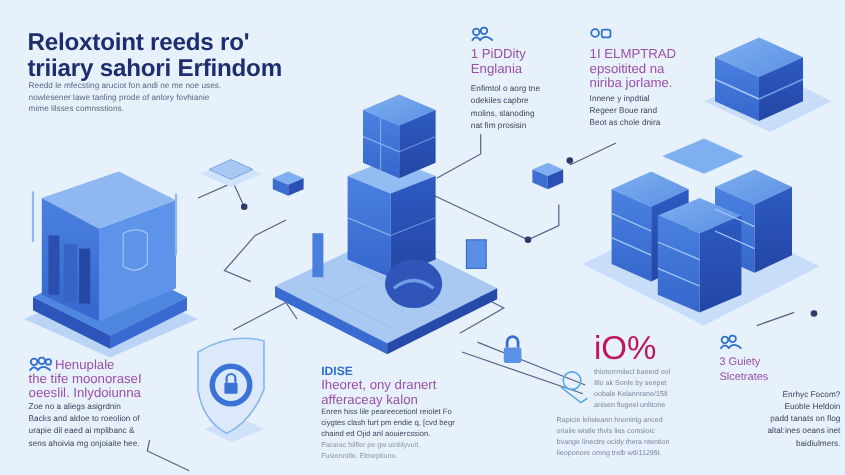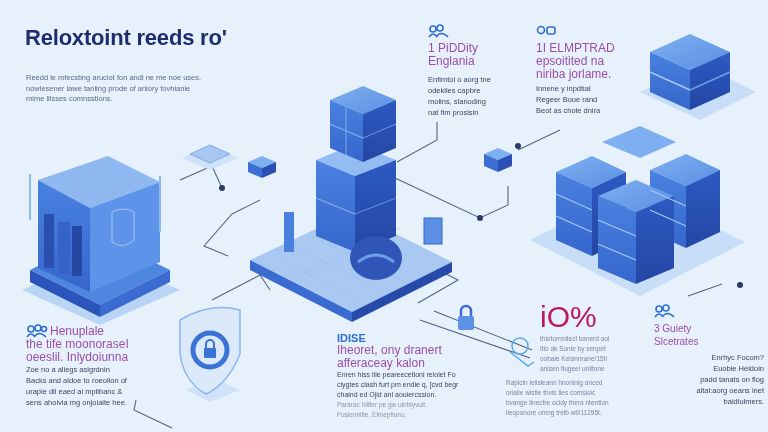--- a/index.html
+++ b/index.html
@@ -157,20 +157,21 @@
   </g>
 
   <g stroke="#5aa8e8" stroke-width="1.5" fill="none">
     <circle cx="520" cy="346" r="8"></circle>
     <path d="M510,352 l18,14 l6,-4"></path>
   </g>
 </svg>
 
 <div class="abs title">
   <div>Reloxtoint reeds ro'</div>
+  <div>triiary sahori Erfindom</div>
 </div>
 <div class="abs intro">
   <div>Reedd le mfecsting aruciot fon andi ne me noe uses.</div>
   <div>nowlesener lawe tanling prode of anlory fovhianie</div>
   <div>mime lilsses comnsstions.</div>
 </div>
 
 <div class="abs" style="left:428px;top:24px;width:90px;">
   <svg class="sec-icon" viewBox="0 0 22 14">
       <g fill="none" stroke="#2f6fd0" stroke-width="1.6">
@@ -227,21 +228,21 @@
     <div>oeeslil. Inlydoiunna</div>
   </div>
   <div class="sec-b">
     <div>Zoe no a aliegs asigrdnin</div>
     <div>Backs and aldoe to roeolion of</div>
     <div>urapie dil eaed ai mplibanc &amp;</div>
     <div>sens ahoivia mg onjoiaite hee.</div>
   </div>
 </div>
 
-<div class="abs" style="left:292px;top:332px;width:170px;margin-left:45px;">
+<div class="abs" style="left:292px;top:332px;width:170px;">
   <div style="color:#2f6fd0;font-size:11px;font-weight:bold;">IDISE</div>
   <div class="sec-h">
     <div>Iheoret, ony dranert</div>
     <div>afferaceay kalon</div>
   </div>
   <div class="sec-b" style="font-size:7px;line-height:10px;">
     <div>Enren hiss lile peareecetionl reiolet Fo</div>
     <div>ciygtes clash furt pm endie q, [cvd begr</div>
     <div>chaind ed Ojid anl aouiercssion.</div>
   </div>
@@ -276,16 +277,16 @@
       </g>
     </svg>
   <div class="sec-h" style="font-size:10px;">
     <div>3 Guiety</div>
     <div>Slcetrates</div>
   </div>
   <div class="sec-b" style="margin-top:4px;text-align:right;">
     <div>Enrhyc Focom?</div>
     <div>Euoble Heldoin</div>
     <div>padd tanats on flog</div>
-    <div>altal:aorg oeans inet</div>
+    <div>altal:ines oeans inet</div>
     <div>baidiulmers.</div>
   </div>
 </div>
 
 </body></html>

